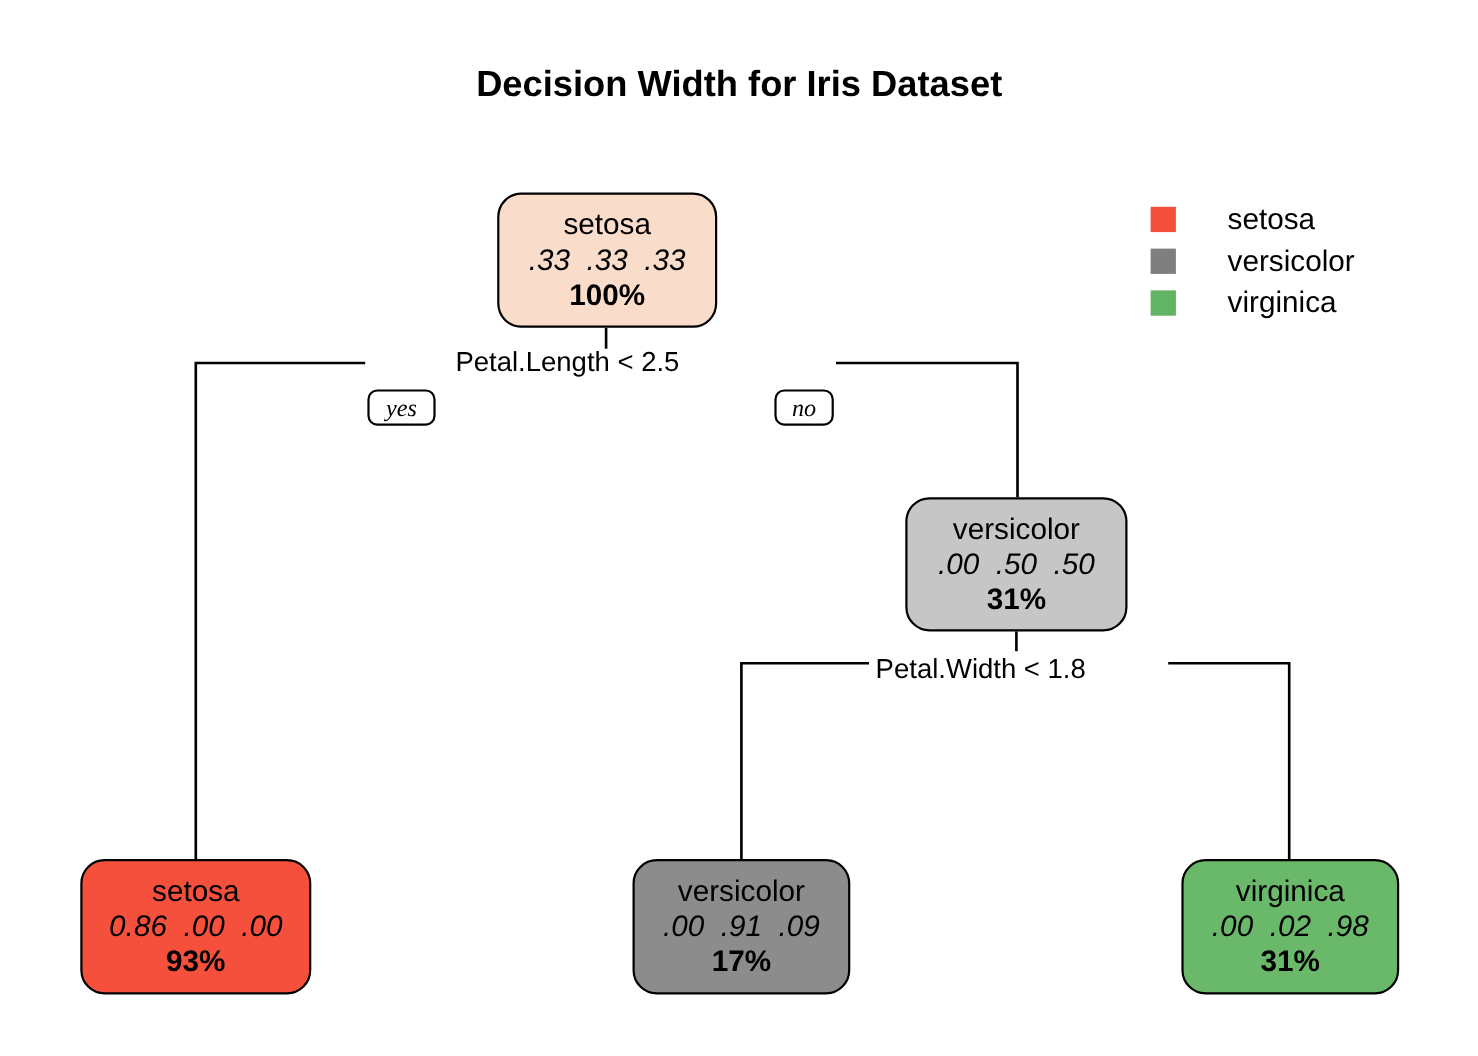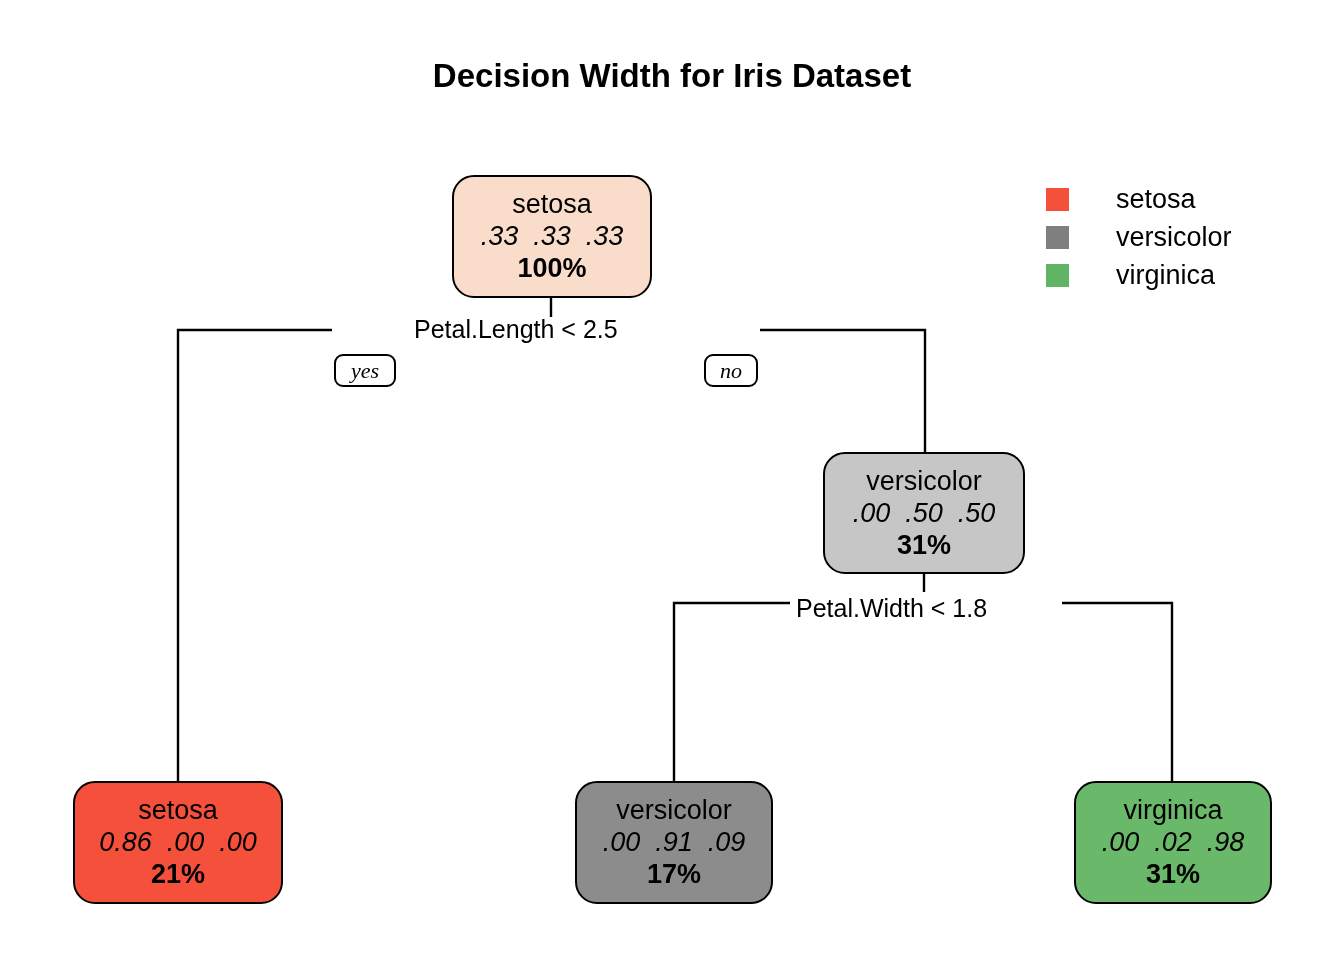--- a/index.html
+++ b/index.html
@@ -145,21 +145,21 @@
 
   <div class="node" id="node-right" style="left: 823px; top: 452px; width: 202px; height: 122px; background: rgb(198, 198, 198);">
     <div class="nlabel">versicolor</div>
     <div class="nprobs">.00  .50  .50</div>
     <div class="npct">31%</div>
   </div>
 
   <div class="node" id="node-leaf-setosa" style="left: 73px; top: 781px; width: 210px; height: 123px; background: rgb(244, 80, 60);">
     <div class="nlabel">setosa</div>
     <div class="nprobs">0.86  .00  .00</div>
-    <div class="npct">21%</div>
+    <div class="npct">93%</div>
   </div>
 
   <div class="node" id="node-leaf-versicolor" style="left: 575px; top: 781px; width: 198px; height: 123px; background: rgb(140, 140, 140);">
     <div class="nlabel">versicolor</div>
     <div class="nprobs">.00  .91  .09</div>
     <div class="npct">17%</div>
   </div>
 
   <div class="node" id="node-leaf-virginica" style="left: 1074px; top: 781px; width: 198px; height: 123px; background: rgb(106, 184, 106);">
     <div class="nlabel">virginica</div>

